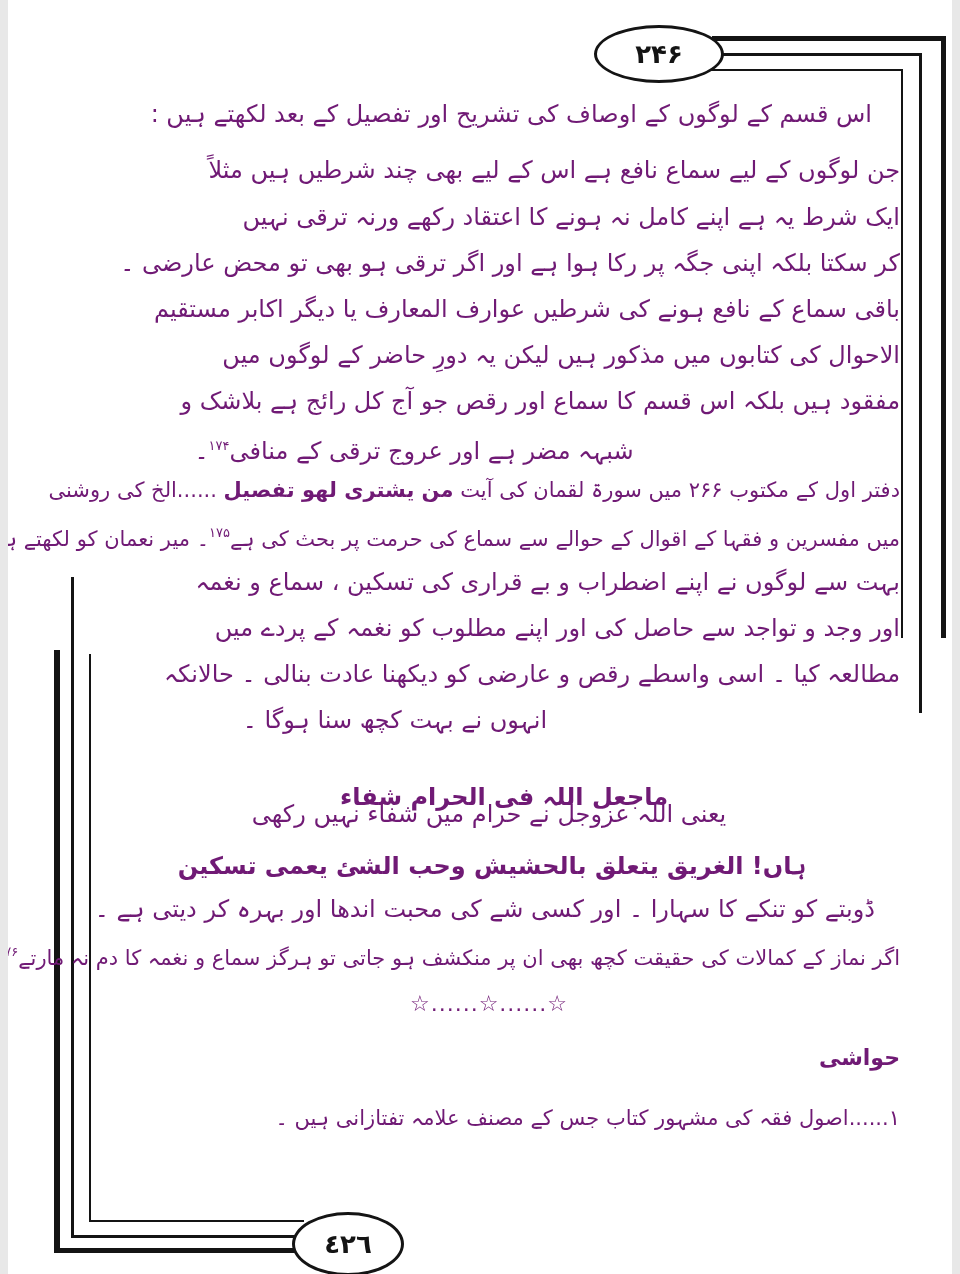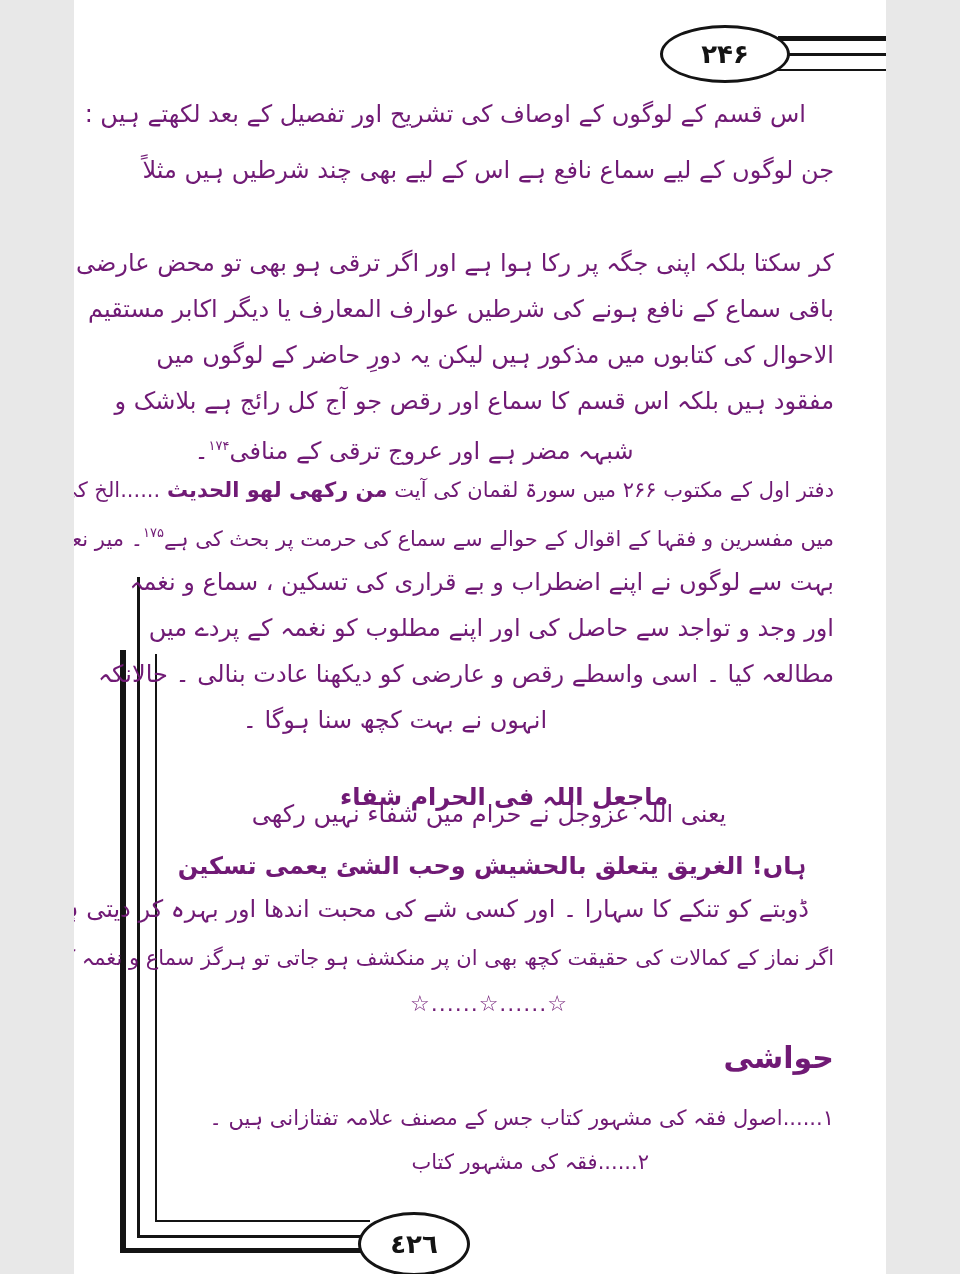--- a/index.html
+++ b/index.html
@@ -1,18 +1,18 @@
 <!DOCTYPE html>
 <html lang="ur" dir="rtl"><head>
 <meta charset="utf-8">
 <style>
   html,body{margin:0;padding:0;background:#e8e8e8;}
   .page{
     position:relative;
-    width:812px;height:1274px;
+    width:944px;height:1274px;
     margin:0 auto;
     background:#ffffff;
     color:#141414;
     font-family:"DejaVu Sans", sans-serif;
     overflow:hidden;
     direction:rtl;
   }
   
   .corner{position:absolute;background:transparent;}
   .tr1{left:704px;top:36px;width:229px;height:597px;border-top:5px solid #141414;border-right:5px solid #141414;}
@@ -42,21 +42,21 @@
   .center{text-align:center;padding-left:20px;}
   .wide{font-size:21px;}
   .quote{font-weight:bold;font-size:24px;text-align:center;}
   .sup{font-size:13px;vertical-align:9px;}
   .shift-l100{transform:translateX(-100px);}
   .shift-l119{transform:translateX(-119px);}
   .shift-l25{transform:translateX(-25px);}
   .shift-l12{transform:translateX(-12px);}
   .indent{padding-right:28px;}
   .stars{font-size:22px;letter-spacing:1px;}
-  .fn-heading{font-weight:bold;font-size:30px;}
+  .fn-heading{font-weight:bold;font-size:22px;}
   .fn-line{font-size:21px;}
   .fn-indent{padding-right:185px;}
 </style>
 </head>
 <body>
 
 <div class="page">
 
   <div class="corner tr1"></div>
   <div class="corner tr2"></div>
@@ -68,31 +68,32 @@
   <div class="corner bl1"></div>
   <div class="corner bl2"></div>
   <div class="corner bl3"></div>
   <div class="oval oval-bottom">
     <span>٤٢٦</span>
   </div>
 
   <div class="text-layer">
     <div class="tline indent" style="top:94px">اس قسم کے لوگوں کے اوصاف کی تشریح اور تفصیل کے بعد لکھتے ہیں :</div>
     <div class="tline" style="top:150px">جن لوگوں کے لیے سماع نافع ہے اس کے لیے بھی چند شرطیں ہیں مثلاً</div>
+    <div class="tline" style="top:197px">ایک شرط یہ ہے اپنے کامل نہ ہونے کا اعتقاد رکھے ورنہ ترقی نہیں</div>
     <div class="tline" style="top:243px">کر سکتا بلکہ اپنی جگہ پر رکا ہوا ہے اور اگر ترقی ہو بھی تو محض عارضی ۔</div>
     <div class="tline" style="top:289px">باقی سماع کے نافع ہونے کی شرطیں عوارف المعارف یا دیگر اکابر مستقیم</div>
     <div class="tline" style="top:381px">مفقود ہیں بلکہ اس قسم کا سماع اور رقص جو آج کل رائج ہے بلاشک و</div>
     <div class="tline" style="top:335px">الاحوال کی کتابوں میں مذکور ہیں لیکن یہ دورِ حاضر کے لوگوں میں</div>
 
     <div class="tline center shift-l100" style="top:426px">
       <span>شبہہ مضر ہے اور عروج ترقی کے منافی</span><span class="sup">۱۷۴</span><span>۔</span>
     </div>
 
     <div class="tline wide" style="top:470px">
-      <span>دفتر اول کے مکتوب ۲۶۶ میں سورۃ لقمان کی آیت </span><b>من رکھی لھو الحدیث</b><span> ......الخ کی روشنی</span>
+      <span>دفتر اول کے مکتوب ۲۶۶ میں سورۃ لقمان کی آیت </span><b>من یشتری لھو تفصیل</b><span> ......الخ کی روشنی</span>
     </div>
 
     <div class="tline wide" style="top:513px">
       <span>میں مفسرین و فقہا کے اقوال کے حوالے سے سماع کی حرمت پر بحث کی ہے</span><span class="sup">۱۷۵</span><span>۔ میر نعمان کو لکھتے ہیں :</span>
     </div>
 
     <div class="tline" style="top:562px">بہت سے لوگوں نے اپنے اضطراب و بے قراری کی تسکین ، سماع و نغمہ</div>
     <div class="tline" style="top:608px">اور وجد و تواجد سے حاصل کی اور اپنے مطلوب کو نغمہ کے پردے میں</div>
     <div class="tline" style="top:654px">مطالعہ کیا ۔ اسی واسطے رقص و عارضی کو دیکھنا عادت بنالی ۔ حالانکہ</div>
     <div class="tline center shift-l119" style="top:700px">انہوں نے بہت کچھ سنا ہوگا ۔</div>
@@ -103,16 +104,15 @@
     <div class="tline center shift-l25" style="top:889px">ڈوبتے کو تنکے کا سہارا ۔ اور کسی شے کی محبت اندھا اور بہرہ کر دیتی ہے ۔</div>
 
     <div class="tline wide" style="top:932px">
       <span>اگر نماز کے کمالات کی حقیقت کچھ بھی ان پر منکشف ہو جاتی تو ہرگز سماع و نغمہ کا دم نہ مارتے</span><span class="sup">۱۷۶</span><span>۔</span>
     </div>
 
     <div class="tline center stars shift-l25" style="top:984px">☆......☆......☆</div>
 
     <div class="tline fn-heading" style="top:1038px">حواشی</div>
     <div class="tline fn-line" style="top:1098px">۱......اصول فقہ کی مشہور کتاب جس کے مصنف علامہ تفتازانی ہیں ۔</div>
-    <div class="tline fn-line fn-indent" style="top:1142px">۲......فقہ کی مشہور کتاب</div>
   </div>
 
 </div>
 
 </body></html>

